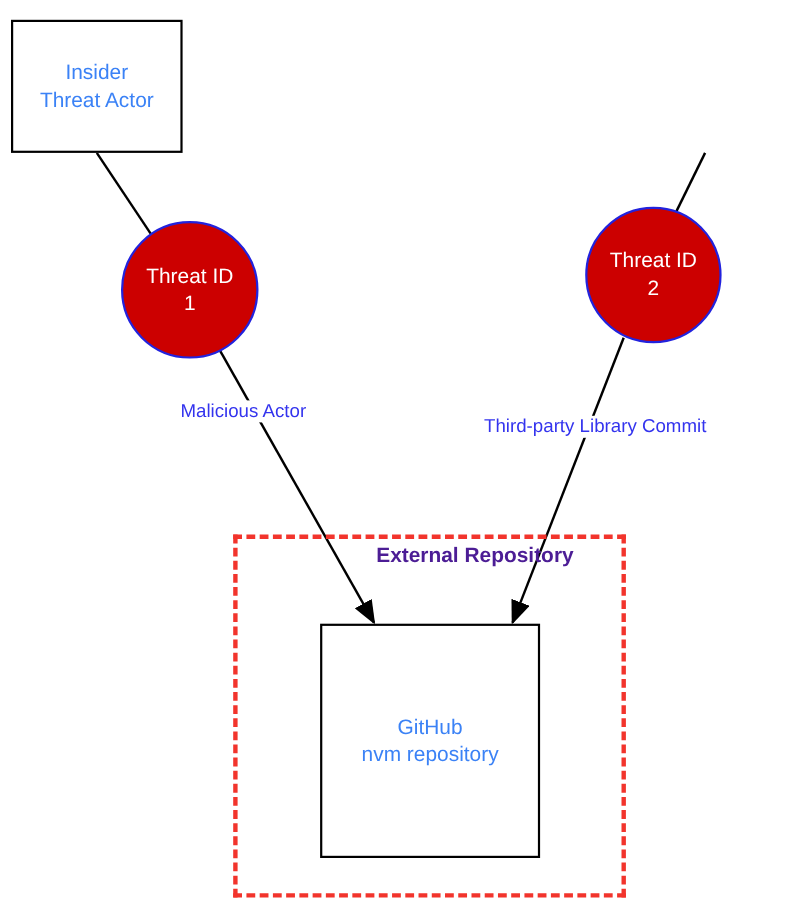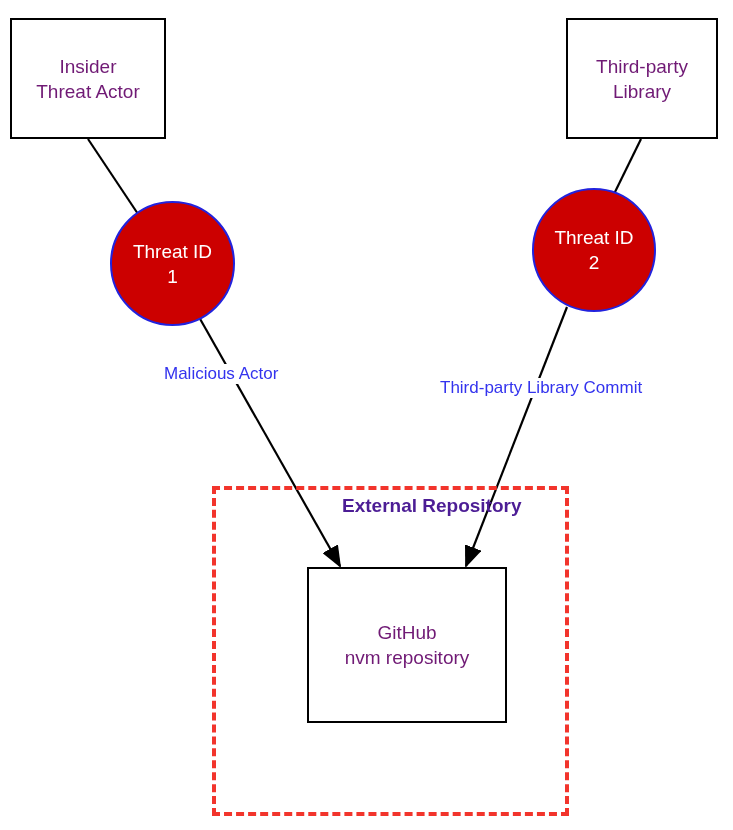--- a/index.html
+++ b/index.html
@@ -26,21 +26,21 @@
   }
   .node-box {
     position: absolute;
     box-sizing: border-box;
     background: #ffffff;
     border: 2px solid #000000;
     display: flex;
     align-items: center;
     justify-content: center;
     text-align: center;
-    color: #701a75;
+    color: #3b82f6;
     font-size: 19px;
     line-height: 25px;
     font-family: "Liberation Sans", sans-serif;
   }
   .node-box .node-label {
     white-space: pre-line;
     display: block;
   }
   .threat-circle {
     position: absolute;
@@ -107,36 +107,32 @@
   </svg>
 
   <div class="group-box" style="left:212px; top:486px; width:357px; height:330px;"></div>
   <div class="group-title" style="left:342px; top:495px;">External Repository</div>
 
   <div class="node-box" style="left:10px; top:18px; width:156px; height:121px;">
     <span class="node-label">Insider
 Threat Actor</span>
   </div>
 
-  <div class="node-box" style="left:566px; top:18px; width:152px; height:121px;">
-    <span class="node-label">Third-party
-Library</span>
-  </div>
 
   <div class="threat-circle" style="left:110px; top:201px; width:125px; height:125px;">
     <span class="node-label">Threat ID
 1</span>
   </div>
 
   <div class="threat-circle" style="left:532px; top:188px; width:124px; height:124px;">
     <span class="node-label">Threat ID
 2</span>
   </div>
 
-  <div class="node-box" style="left:307px; top:567px; width:200px; height:156px;">
+  <div class="node-box" style="left:291px; top:567px; width:200px; height:213px;">
     <span class="node-label">GitHub
 nvm repository</span>
   </div>
 
   <div class="edge-label" style="left:162px; top:364px;">Malicious Actor</div>
 
   <div class="edge-label" style="left:406px; top:378px;margin-left:32px;">Third-party Library Commit</div>
 
 </div>
 

